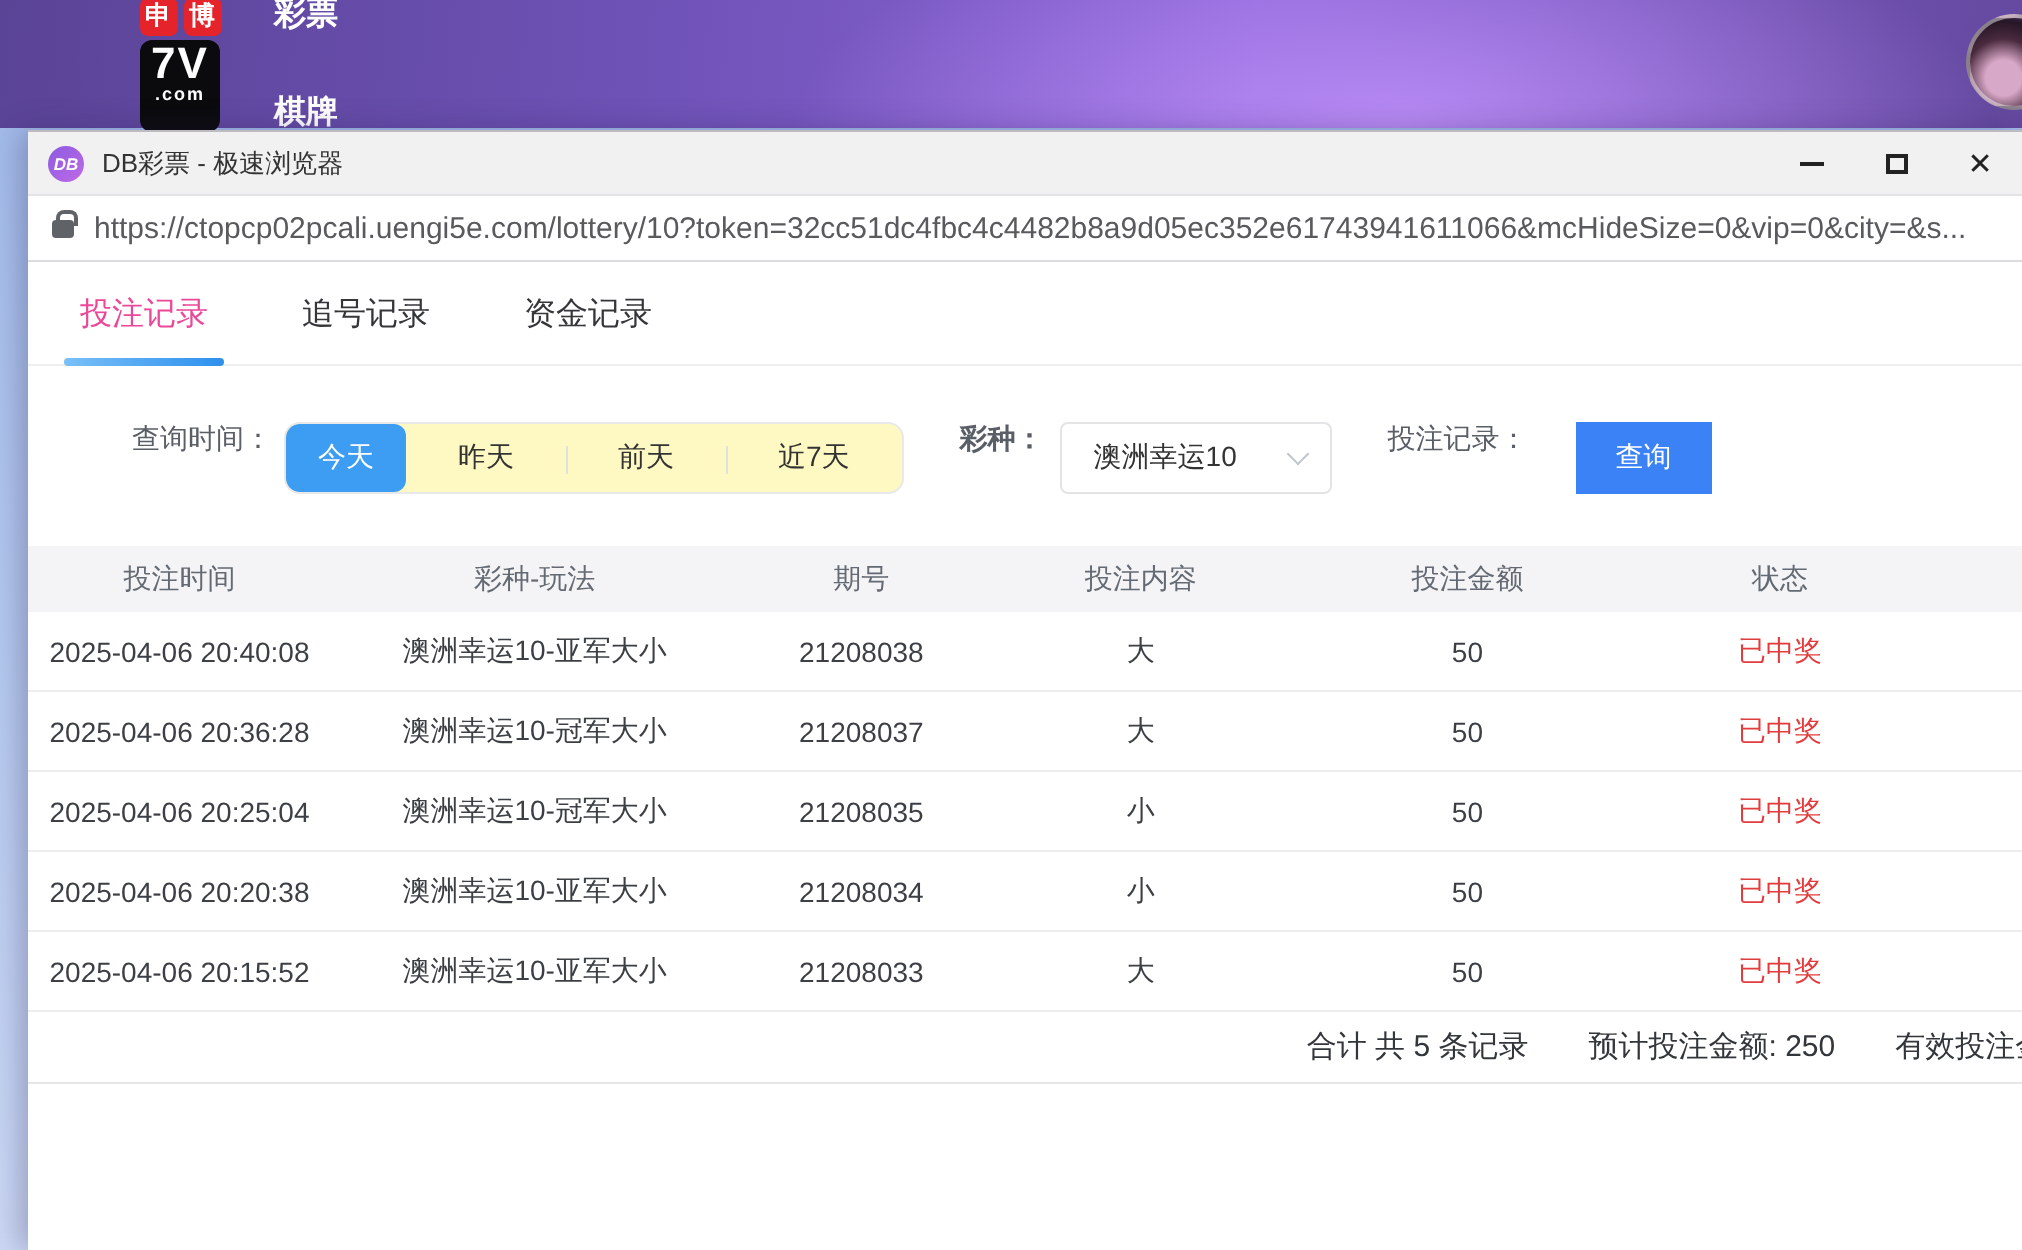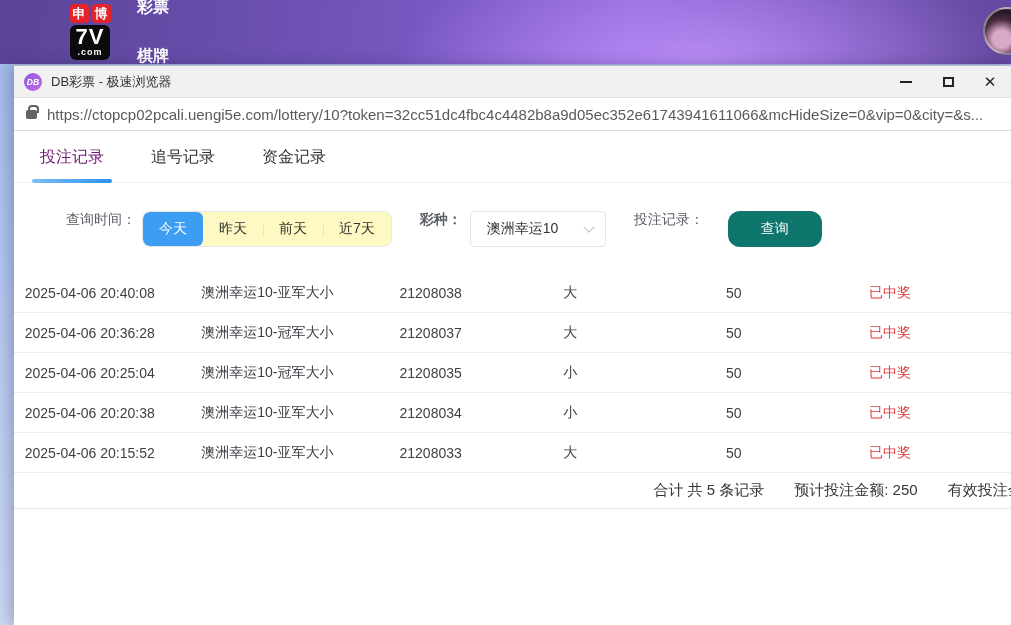--- a/index.html
+++ b/index.html
@@ -12,21 +12,21 @@
   
   .site-nav { position:absolute; top:0; left:0; right:0; height:64px; display:flex; align-items:center;
     background:
       radial-gradient(ellipse 430px 170px at 69% 100%, rgba(198,150,255,.8), rgba(198,150,255,0) 70%),
       linear-gradient(95deg,#5a4496 0%,#6d51b4 30%,#8a64d6 62%,#64499f 100%);
   }
   .logo { margin-left:57px; width:66px; display:flex; flex-direction:column; align-items:center; cursor:pointer; }
   .logo-badges { display:flex; gap:3px; margin-bottom:2px; }
   .badge { width:19px; height:19px; background:#e4232b; color:#fff; font-size:13px; font-weight:bold;
     display:flex; align-items:center; justify-content:center; border-radius:4px; }
-  .logo-main { background:#0b0b0d; border-radius:6px; padding:1px 6px 3px; text-align:center; line-height:1; }
+  .logo-main { background:#0b0b0d; border-radius:6px; padding:1px 6px 14px; text-align:center; line-height:1; }
   .logo-7v { color:#fff; font-size:22px; font-weight:bold; letter-spacing:1px; }
   .logo-com { color:#fff; font-size:9px; font-weight:bold; letter-spacing:1px; }
   .nav-menu { display:flex; gap:28px; margin-left:14px;flex-direction:column; }
   .nav-item { color:#fff; font-size:16px; font-weight:bold; cursor:pointer; }
   .nav-item.highlight { color:#f7d84b; }
   .avatar { position:absolute; right:-20px; top:7px; width:48px; height:48px; border-radius:50%;
     background: radial-gradient(circle at 38% 68%, #d8a8c8 0 22%, #4a2a3e 48%, #261626 70%, #7a5cc0 100%);
     border:2px solid rgba(255,255,255,.45); }
 
   
@@ -45,40 +45,40 @@
 
   .urlbar { height:31px; background:#fff; border-bottom:1px solid #dcdbdd; display:flex; align-items:center; padding:16px 12px; }
   .lock { position:relative; width:11px; height:9px; background:#5f6368; border-radius:2px; margin-right:10px; flex:none; cursor:pointer; }
   .lock::before { content:''; position:absolute; top:-5px; left:2px; width:7px; height:6px;
     border:2px solid #5f6368; border-bottom:none; border-radius:4px 4px 0 0; }
   .url-text { font-size:15px; color:#5a5a5e; white-space:nowrap; overflow:hidden; }
 
   
   .tabs { display:flex; gap:47px; padding:16px 0 0 26px; border-bottom:1px solid #efeff0; }
   .tab { font-size:16px; color:#34363a; padding-bottom:14px; position:relative; cursor:pointer; }
-  .tab.active { color:#701a75; }
+  .tab.active { color:#ec4899; }
   .tab.active::after { content:''; position:absolute; left:50%; transform:translateX(-50%); bottom:-1px;
     width:80px; height:4px; border-radius:3px; background:linear-gradient(90deg,#79c0f7,#2d90ed); }
 
   .filter-row { display:flex; align-items:flex-start; padding:28px 0 0 20px;margin-left:32px; }
   .flabel { font-size:14px; color:#5a5e66; }
   .time-group { display:flex; align-items:stretch; border:1px solid #e8e8ea; border-radius:8px; overflow:hidden; margin-left:6px; height:36px; background:#fef9c3; }
-  .time-opt { display:flex; align-items:center; padding:0 16px; font-size:14px; color:#333; position:relative; cursor:pointer; }
+  .time-opt { display:flex; align-items:center; padding:0 26px; font-size:14px; color:#333; position:relative; cursor:pointer; }
   .time-opt.active { background:#3d9df2; color:#fff; border-radius:6px; padding:0 16px; }
   .time-opt.has-sep::before { content:''; position:absolute; left:0; top:11px; width:1px; height:14px; background:#e0e0e2; }
   .lbl-lottery { margin-left:28px;font-weight:bold; }
   .lbl-status { margin-left:28px; }
   .select { display:flex; align-items:center; justify-content:space-between; border:1px solid #e4e4e6; border-radius:4px;
     height:36px; margin-left:8px; padding:0 10px 0 16px; font-size:14px; color:#333; cursor:pointer; background:#fff; }
   .select.lottery { width:136px; }
   .select.status { width:100px; }
   .chevron { width:8px; height:8px; border-right:1.5px solid #c0c4cc; border-bottom:1.5px solid #c0c4cc;
     transform:rotate(45deg); margin:-4px 2px 0 8px; flex:none; }
-  .search-btn { margin-left:24px; width:94px; height:36px; background:#0f766e; color:#fff; font-size:14px;
-    border:none; border-radius:12px; cursor:pointer; font-family:inherit; }
+  .search-btn { margin-left:24px; width:68px; height:36px; background:#3b82f6; color:#fff; font-size:14px;
+    border:none; border-radius:0; cursor:pointer; font-family:inherit; }
 
   .table { margin-top:26px; }
   .trow { display:grid; grid-template-columns:16% 21.5% 13% 16.5% 18% 15%; align-items:center; text-align:center; padding-right:50px; }
   .thead { background:#f4f4f6; height:33px; font-size:14px; color:#646a73; }
   .tdata { height:40px; font-size:14px; color:#3c3f44; border-bottom:1px solid #ededee; background:#fff; }
   .status { color:#e23c3c; }
 
   .summary { display:flex; justify-content:flex-end; align-items:center; height:36px; gap:30px;
     border-bottom:1px solid #e7e7e9; font-size:15px; color:#33363b; margin-right:-60px; }
   .summary span { white-space:nowrap; flex:none; }
@@ -152,20 +152,28 @@
     <span class="flabel lbl-lottery">彩种：</span>
     <div class="select lottery">
       <span>澳洲幸运10</span>
       <span class="chevron"></span>
     </div>
     <span class="flabel lbl-status">投注记录：</span>
     <button class="search-btn">查询</button>
   </div>
 
   <div class="table">
+    <div class="trow thead">
+      <span>投注时间</span>
+      <span>彩种-玩法</span>
+      <span>期号</span>
+      <span>投注内容</span>
+      <span>投注金额</span>
+      <span>状态</span>
+    </div>
     <div class="trow tdata">
       <span>2025-04-06 20:40:08</span>
       <span>澳洲幸运10-亚军大小</span>
       <span>21208038</span>
       <span>大</span>
       <span>50</span>
       <span class="status">已中奖</span>
     </div>
     <div class="trow tdata">
       <span>2025-04-06 20:36:28</span>

